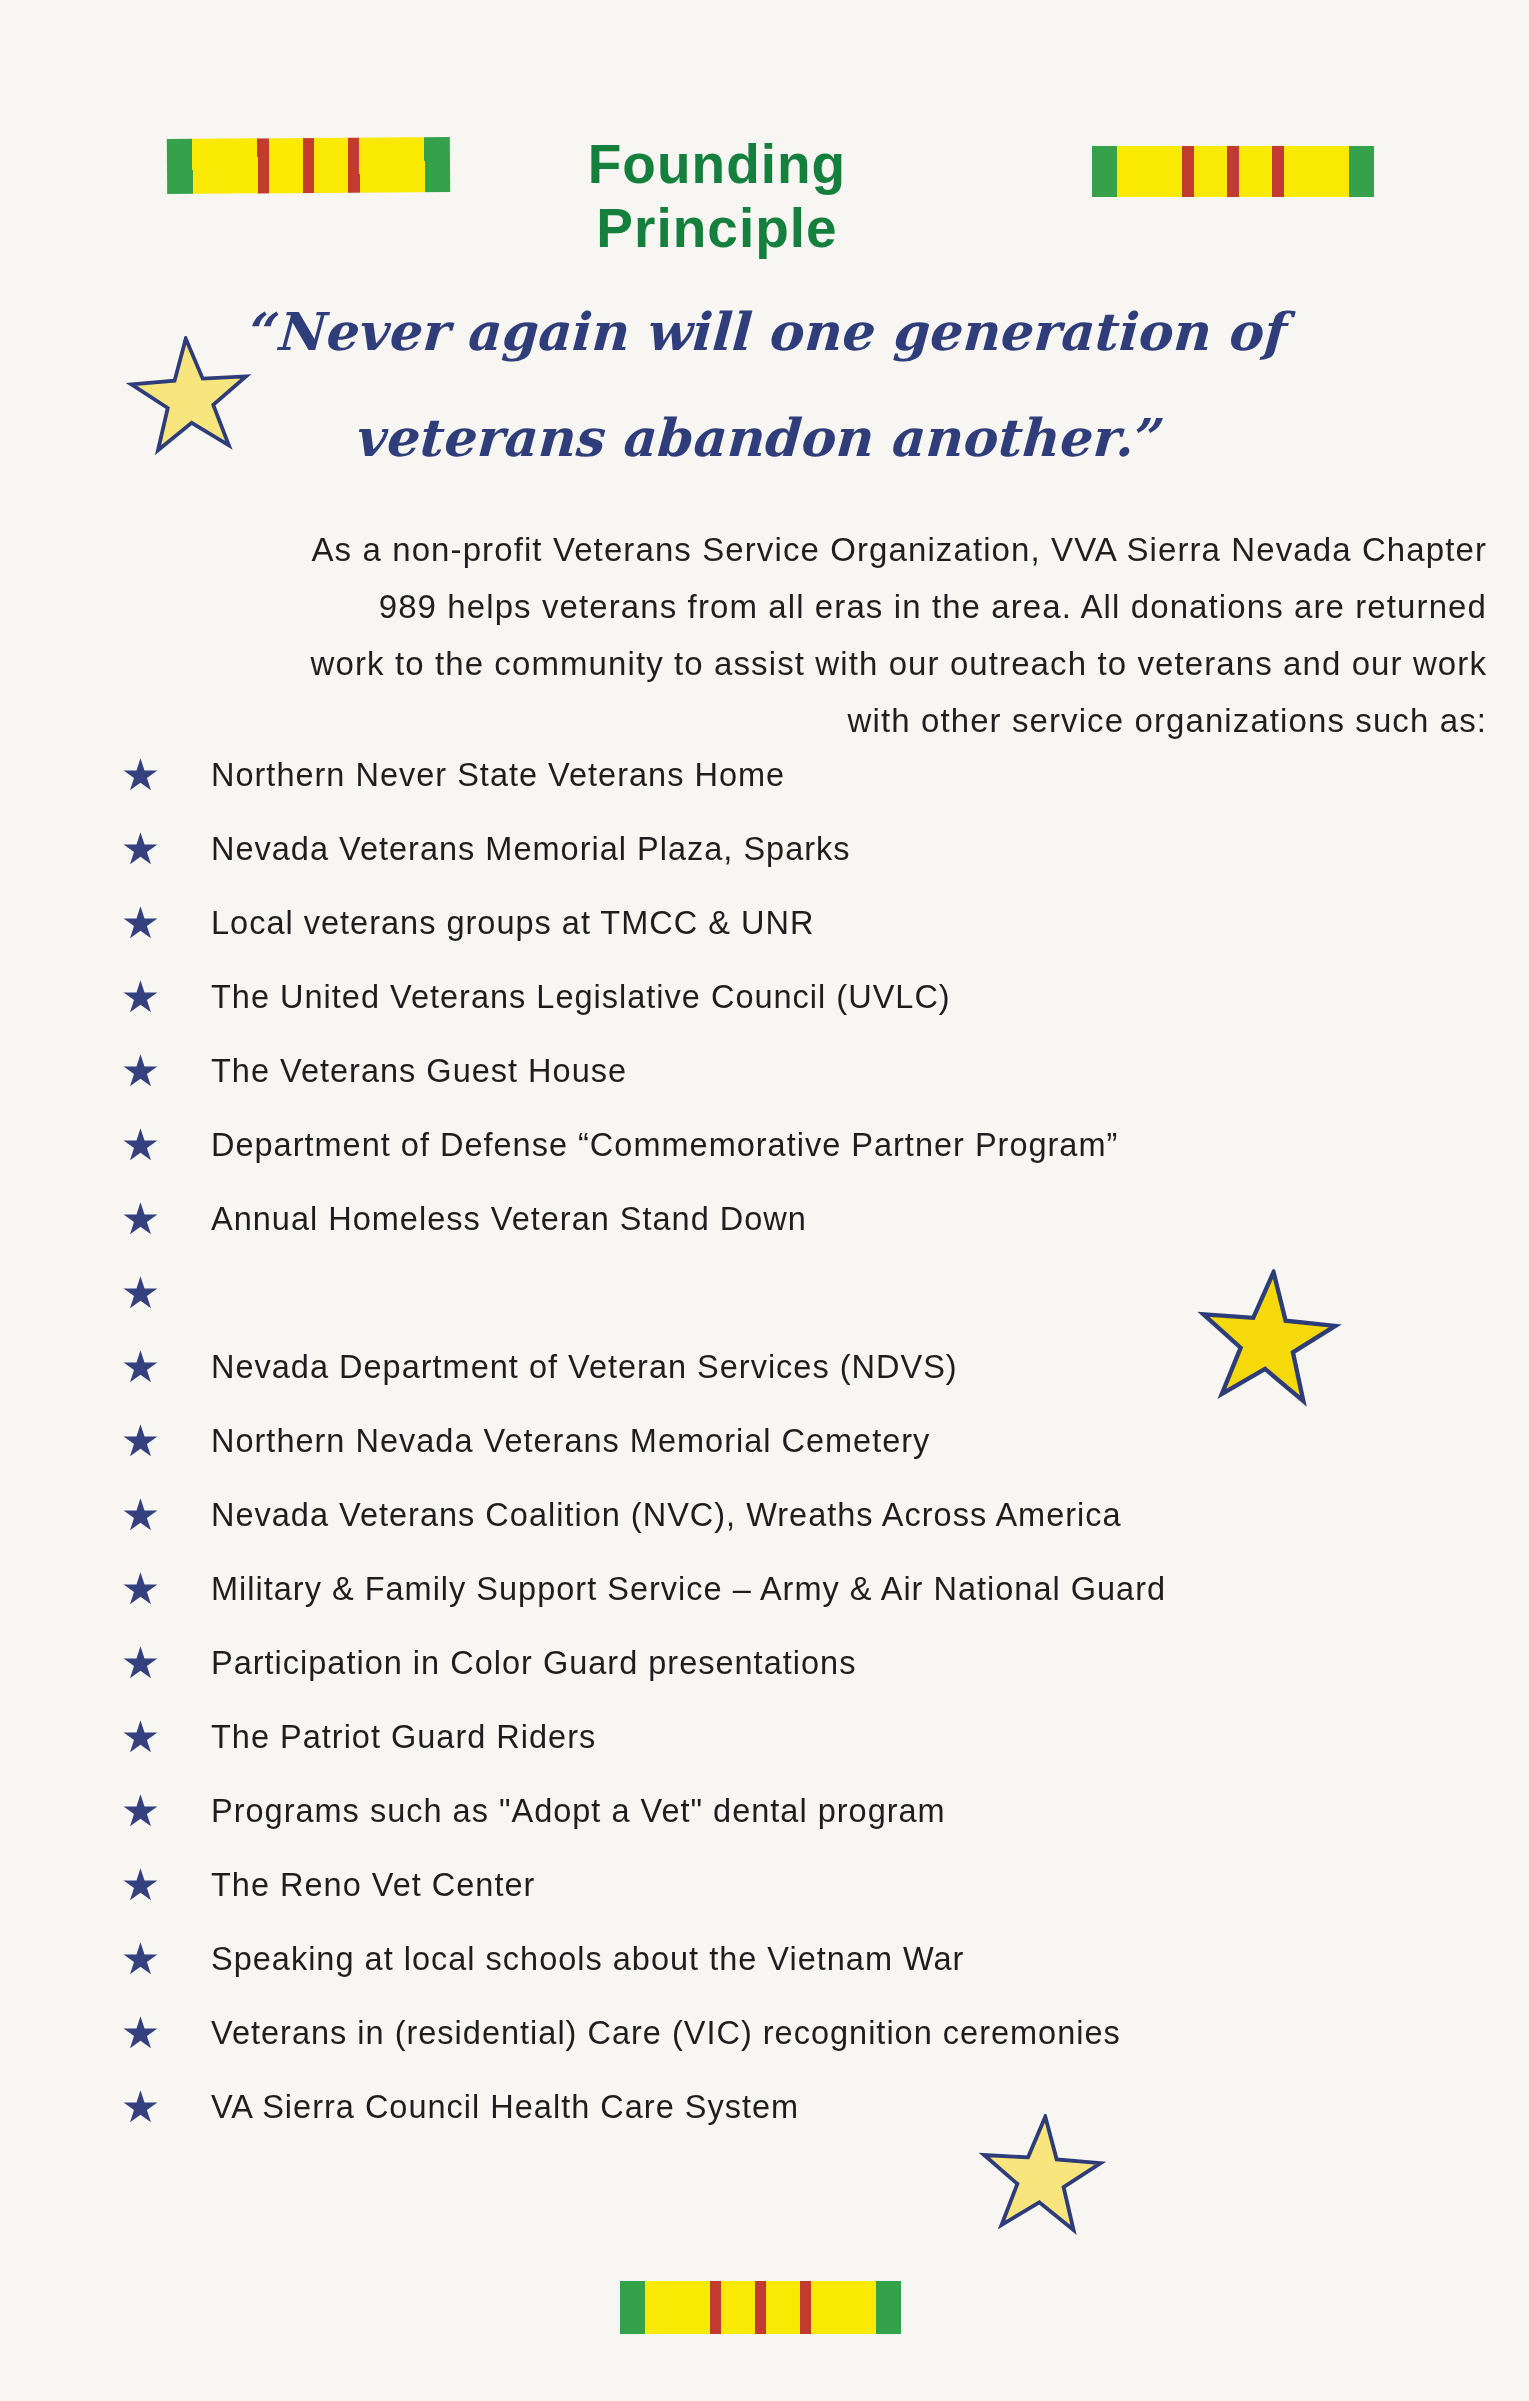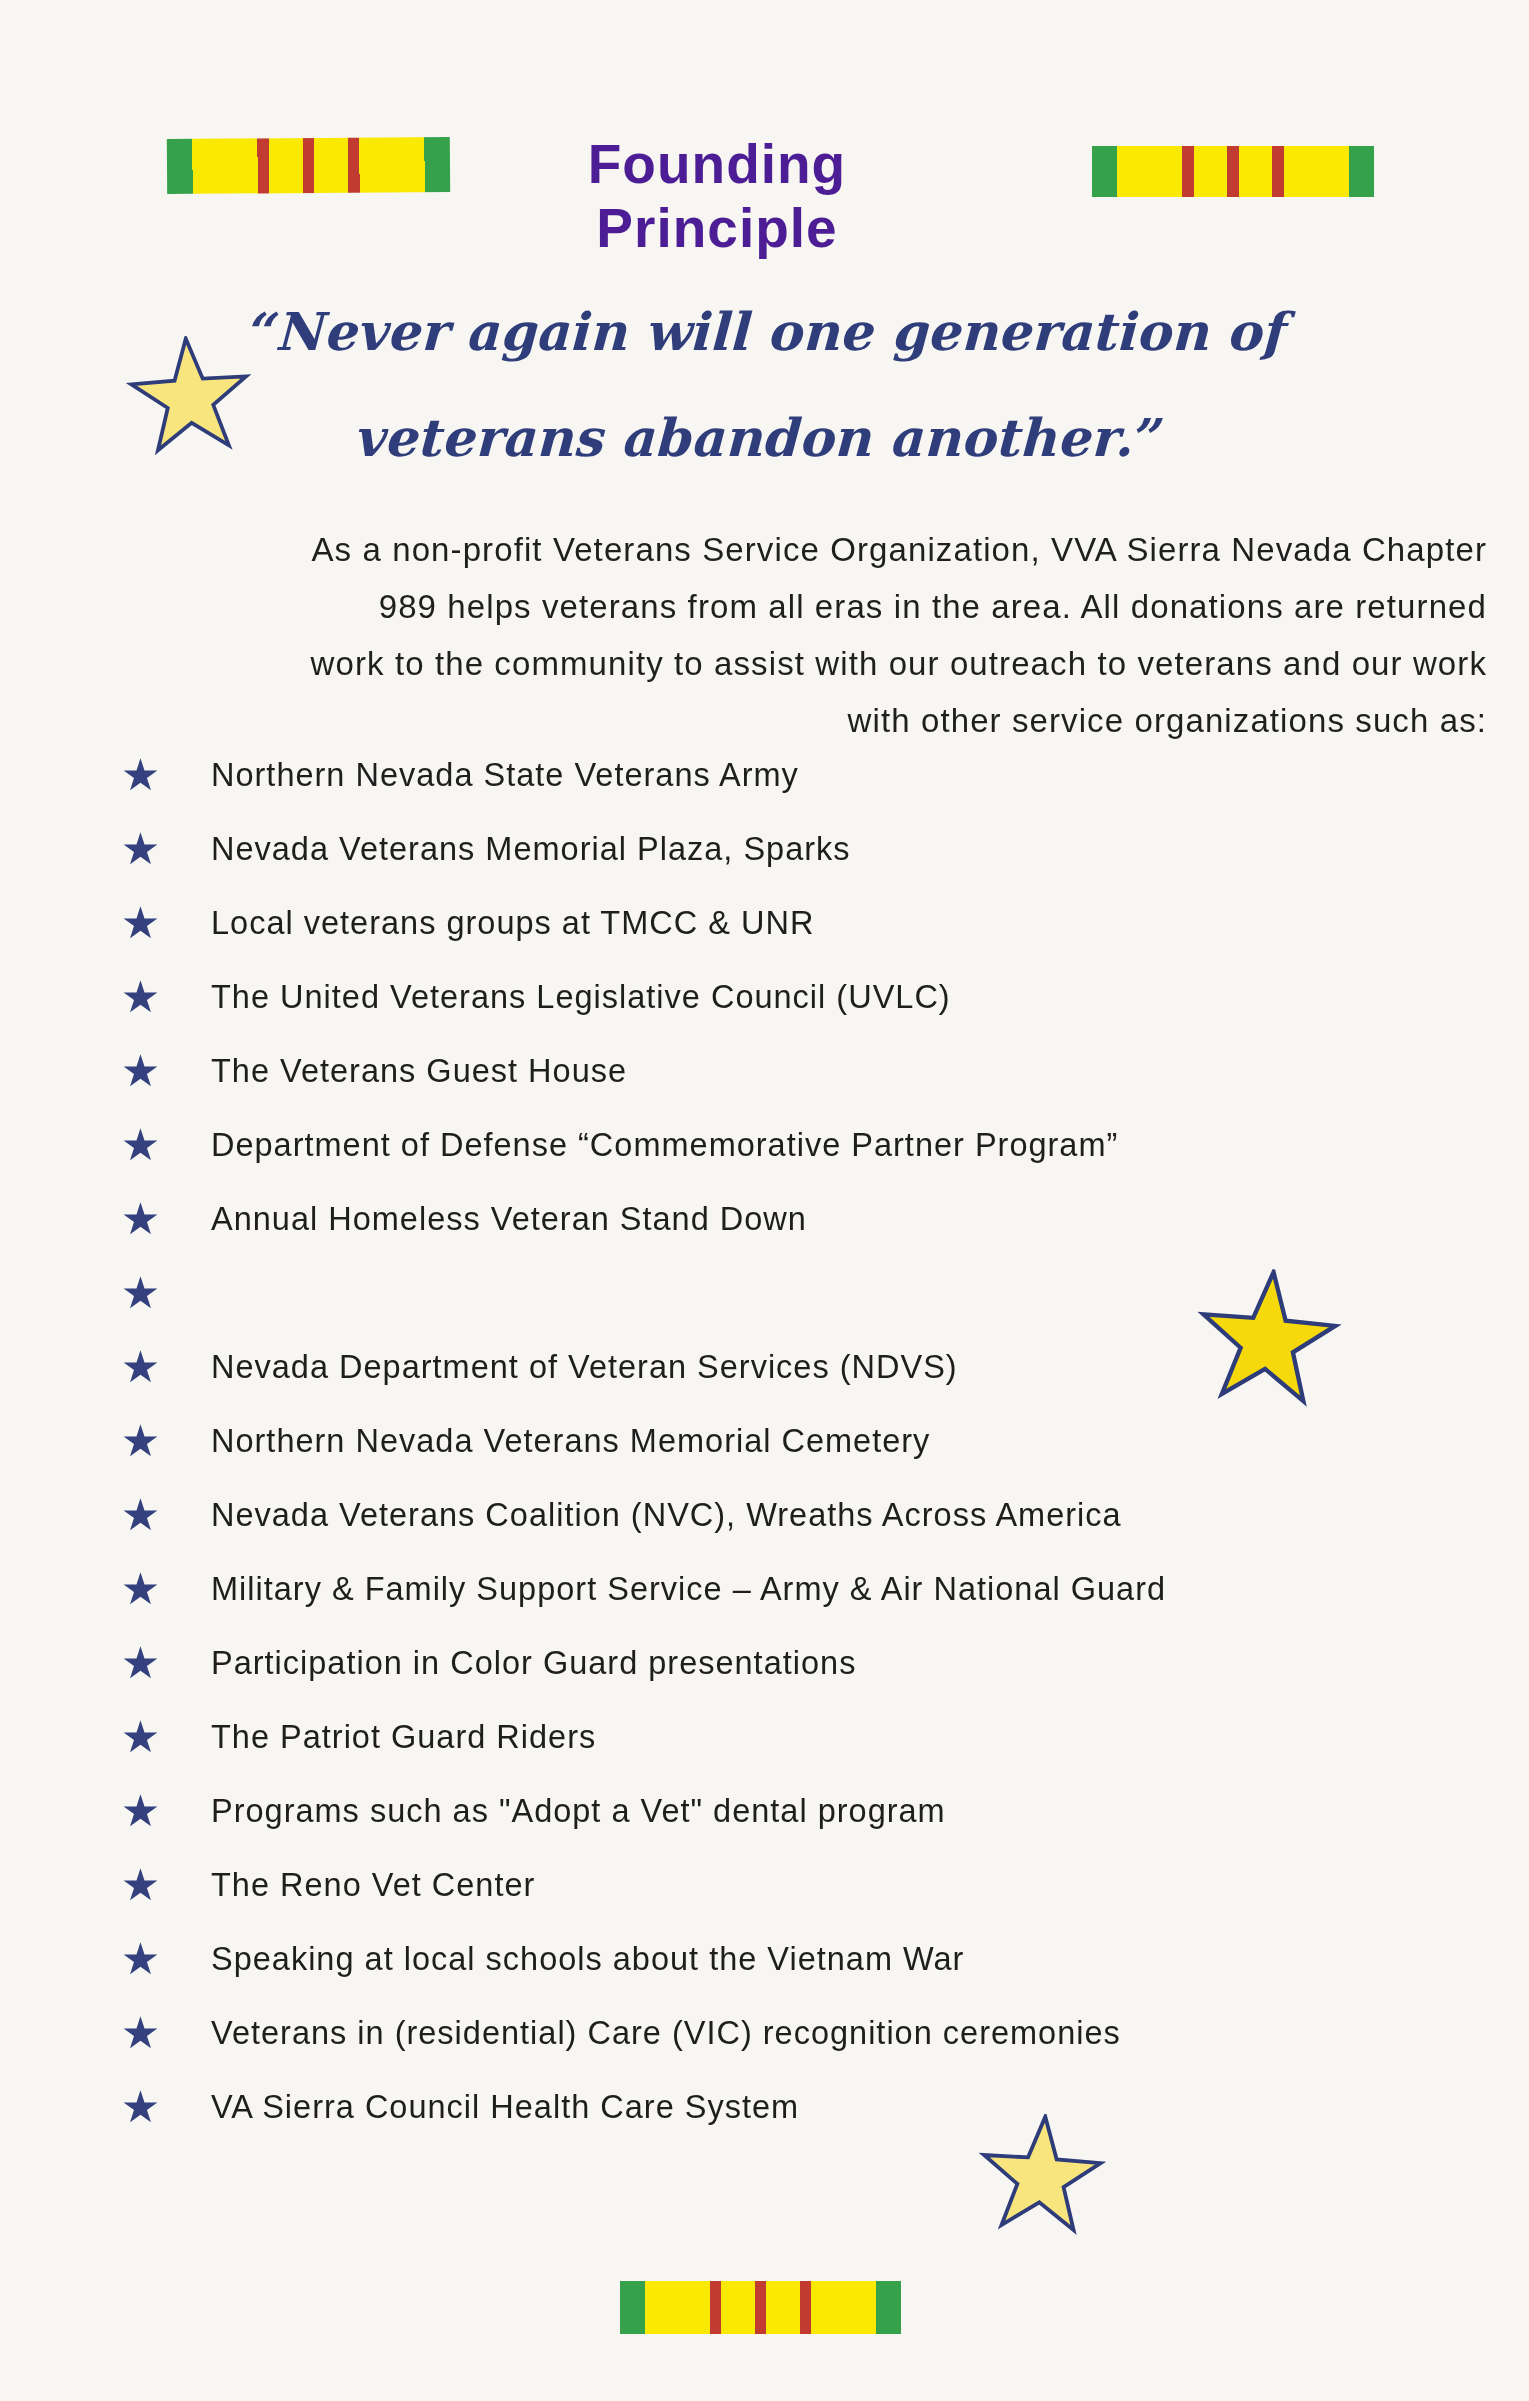--- a/index.html
+++ b/index.html
@@ -31,21 +31,21 @@
   .ribbon-bottom{ left: 620px;  top: 2281px; width: 281px; height: 53px; }
 
   .title {
     position: absolute;
     left: 459px; top: 132px; width: 516px;
     margin: 0;
     text-align: center;
     font-size: 55px;
     font-weight: bold;
     letter-spacing: 1px;
-    color: #4c1d95;
+    color: #15803d;
     font-family: "Liberation Sans", sans-serif;
   }
 
   .quote {
     position: absolute;
     left: 191px; top: 279px; width: 1147px;
     text-align: center;
     font-family: "DejaVu Serif", serif;
     font-style: italic;
     font-weight: bold;
@@ -126,21 +126,21 @@
 
       <div class="intro-line">work to the community to assist with our outreach to veterans and our work</div>
 
       <div class="intro-line">with other service organizations such as:</div>
     </div>
 
   <div class="list">
 
       <div class="list-item">
         <span class="bullet">★</span>
-        <span class="item-text">Northern Nevada State Veterans Army</span>
+        <span class="item-text">Northern Never State Veterans Home</span>
       </div>
 
       <div class="list-item">
         <span class="bullet">★</span>
         <span class="item-text">Nevada Veterans Memorial Plaza, Sparks</span>
       </div>
 
       <div class="list-item">
         <span class="bullet">★</span>
         <span class="item-text">Local veterans groups at TMCC &amp; UNR</span>

